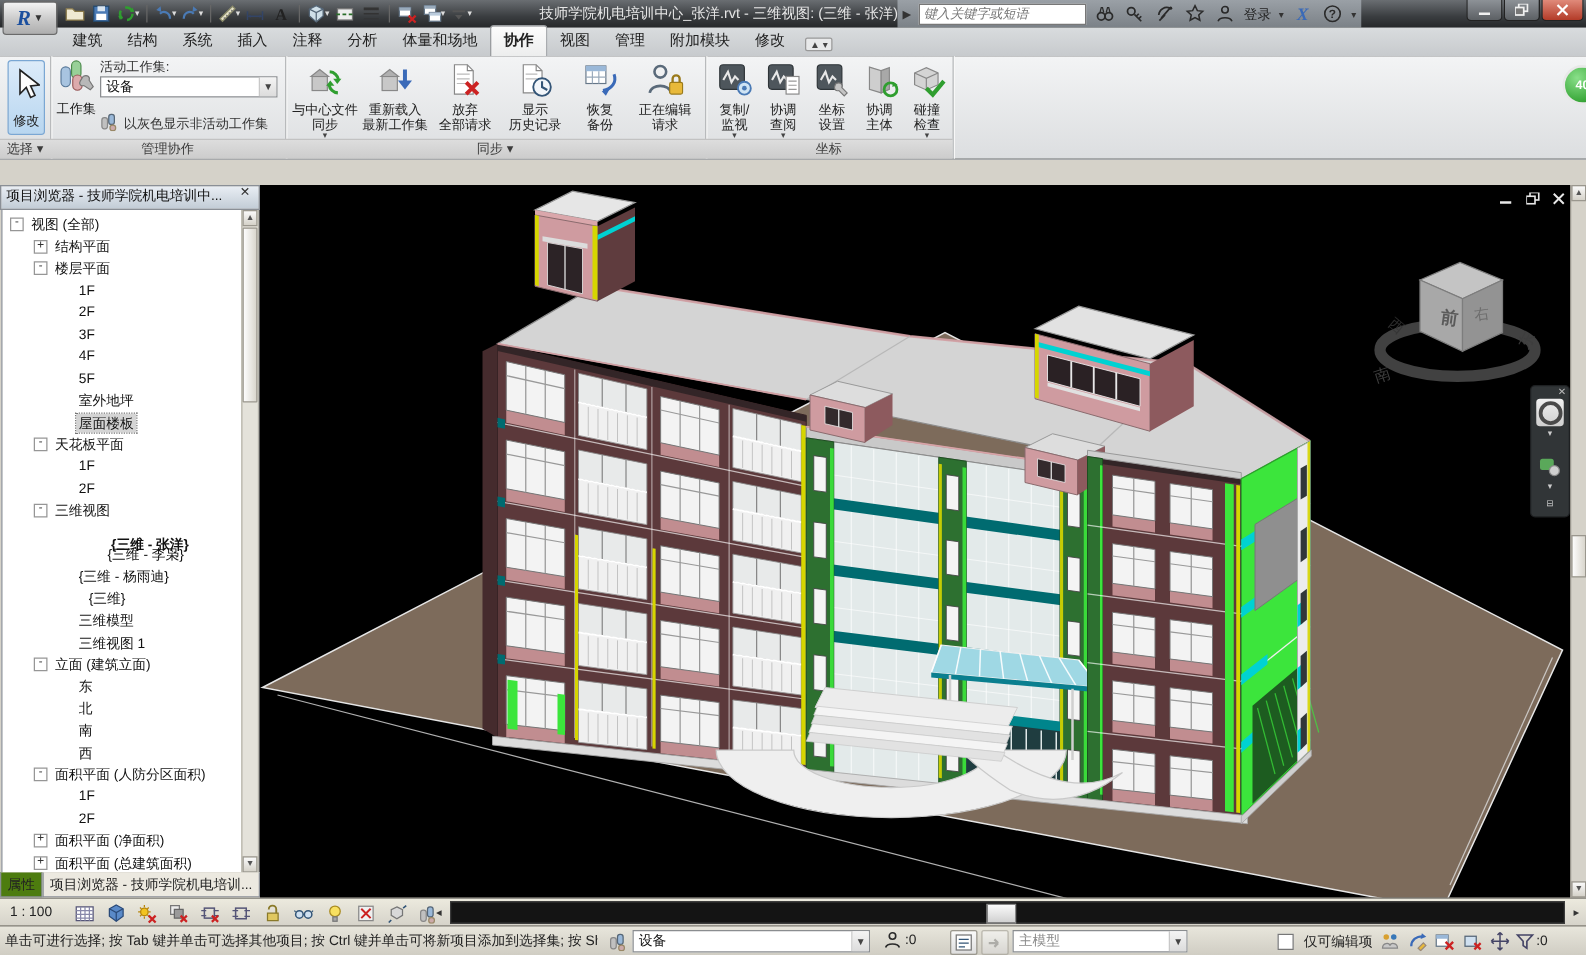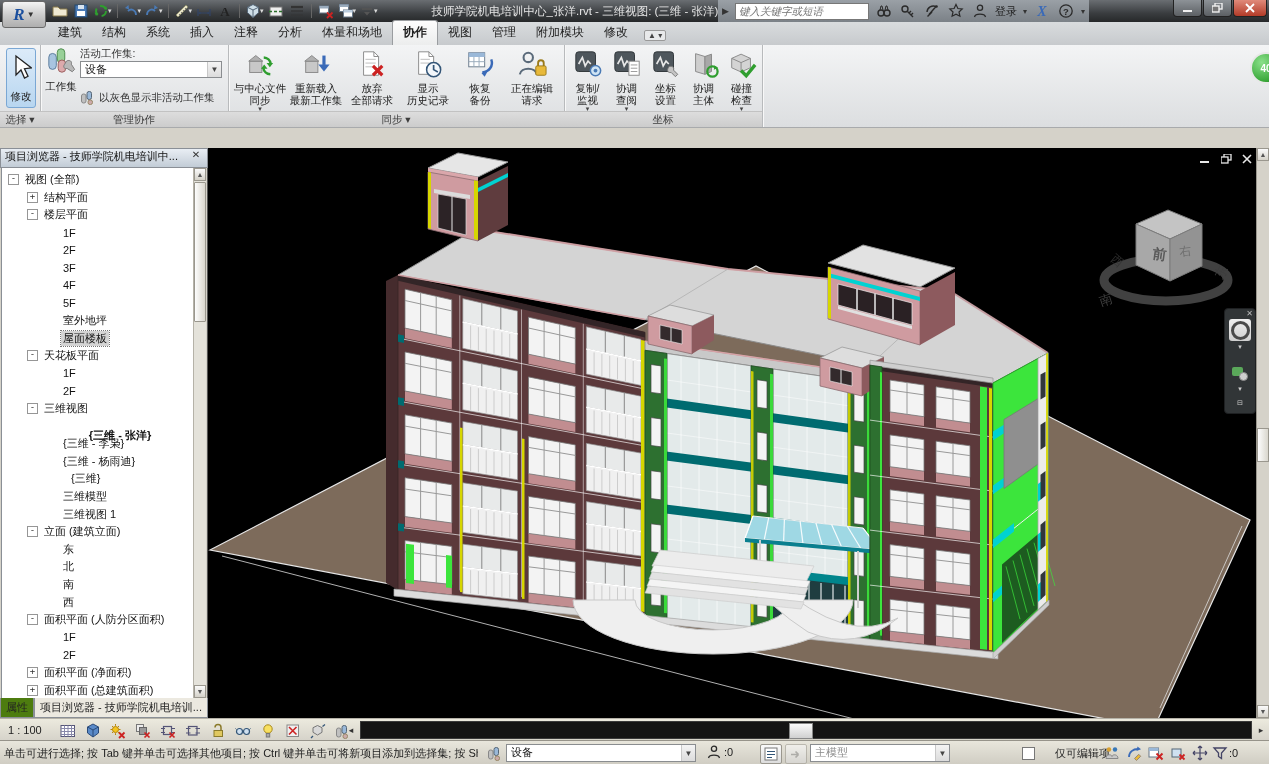--- a/index.html
+++ b/index.html
@@ -123,21 +123,21 @@
   #sb-hint{position:absolute;left:4px;top:0;width:474px;height:24px;line-height:24px;font-size:11px;color:#222;
     white-space:nowrap;overflow:hidden;}
   #sb-ws-icon{position:absolute;left:487px;top:4px;}
   #sb-ws-combo{left:506px;top:3px;width:190px;height:18px;}
   #sb-req{position:absolute;left:706px;top:3px;display:flex;align-items:center;gap:2px;font-size:11px;color:#222;}
   .sb-btn{width:20px;height:18px;border:1px solid #9a978e;background:linear-gradient(#fafafa,#ddd);display:flex;
     align-items:center;justify-content:center;border-radius:2px;cursor:pointer;}
   .sb-btn.gray{opacity:.55;}
   #sb-btns{position:absolute;left:760px;top:3px;display:flex;gap:3px;}
   #sb-do-combo{left:810px;top:3px;width:140px;height:18px;color:#8a8a8a;}
-  #sb-editable{position:absolute;left:1022px;top:0;height:24px;display:flex;align-items:center;gap:20px;font-size:11px;color:#222;cursor:pointer;}
+  #sb-editable{position:absolute;left:1022px;top:0;height:24px;display:flex;align-items:center;gap:8px;font-size:11px;color:#222;cursor:pointer;}
   #sb-editable .box{width:11px;height:11px;border:1px solid #777;background:#fff;}
   #sb-icons{position:absolute;left:1104px;top:4px;display:flex;gap:6px;}
   #sb-filter{position:absolute;left:1212px;top:0;height:24px;display:flex;align-items:center;gap:1px;font-size:11px;color:#222;}
   .sb-ico{width:16px;height:16px;cursor:pointer;}
   
   #badge{position:absolute;left:1250px;top:52px;width:32px;height:32px;border-radius:50%;
     background:radial-gradient(circle at 35% 30%,#8ae08a,#3aa83a 70%,#2a7a2a);border:2px solid #e8e8e8;
     color:#fff;font-size:10px;font-weight:bold;display:flex;align-items:center;justify-content:center;z-index:40;box-sizing:border-box;}
 </style>
 </head>
@@ -560,21 +560,21 @@
             <span class="tlabel">2F</span>
           </div>
           <div class="trow" style="padding-left: 25px;">
             <span class="texp">-</span>
             <span class="tlabel">三维视图</span>
           </div>
           <div class="trow bold" style="padding-left: 44px; flex-direction: column;">
             <span class="texp none"></span>
             <span class="tlabel">{三维 - 张洋}</span>
           </div>
-          <div class="trow" style="padding-left: 44px;">
+          <div class="trow" style="padding-left: 44px; margin-left: 23px;">
             <span class="texp none"></span>
             <span class="tlabel">{三维 - 李枭}</span>
           </div>
           <div class="trow" style="padding-left: 44px;">
             <span class="texp none"></span>
             <span class="tlabel">{三维 - 杨雨迪}</span>
           </div>
           <div class="trow" style="padding-left: 52px;">
             <span class="texp none"></span>
             <span class="tlabel">{三维}</span>

